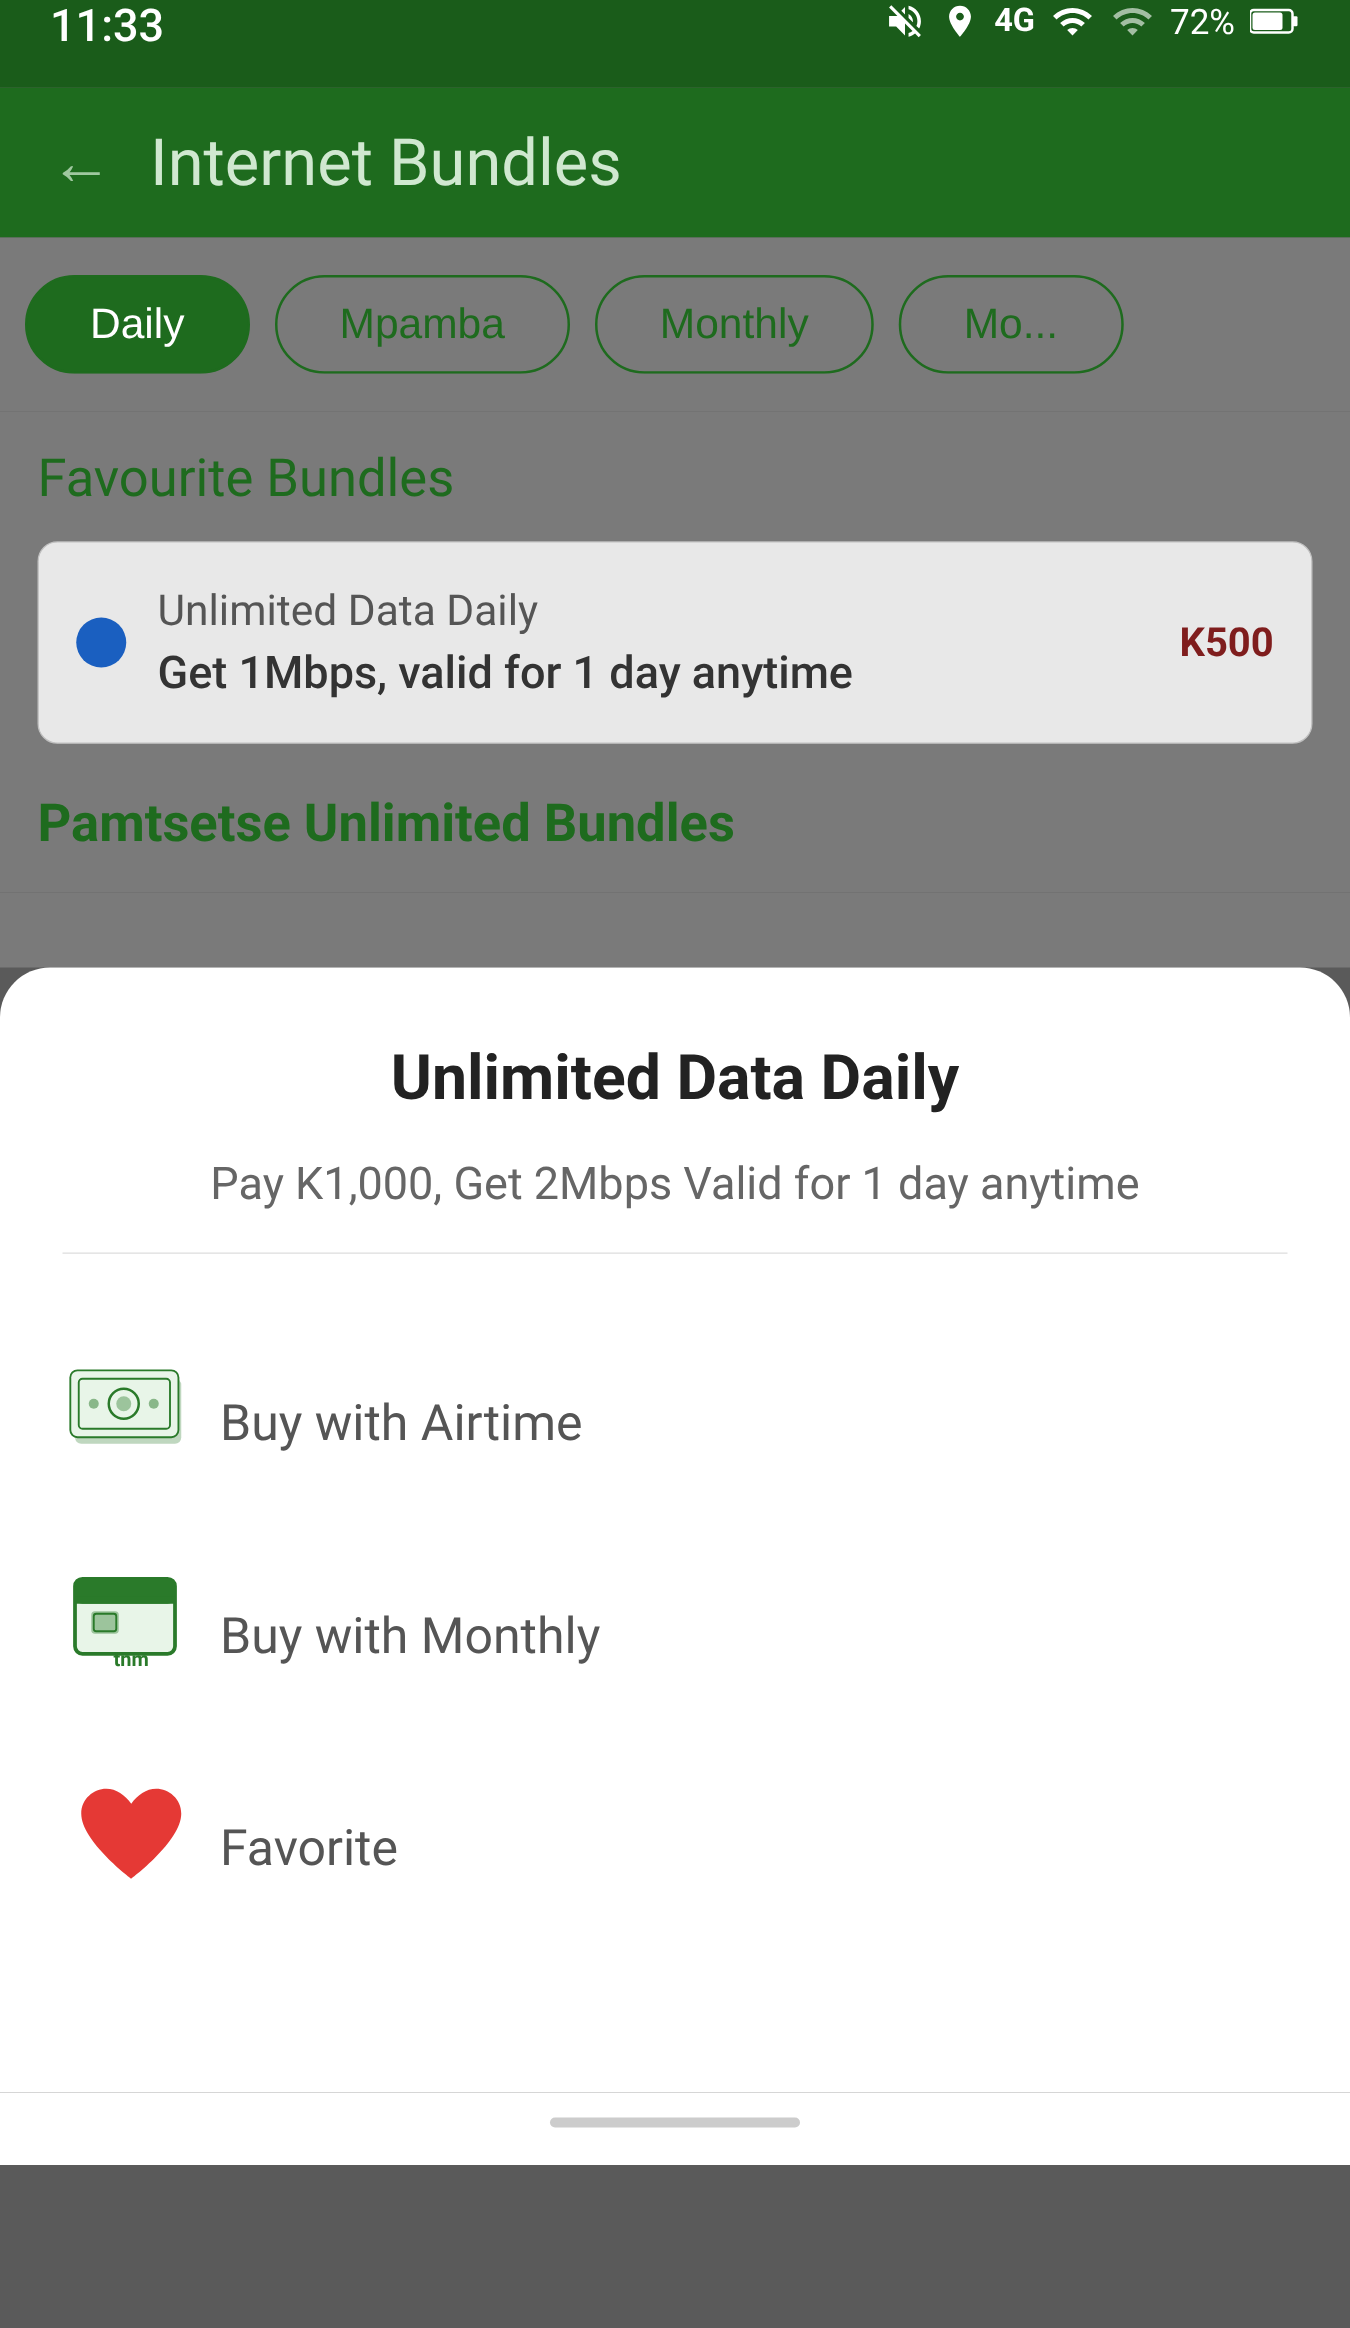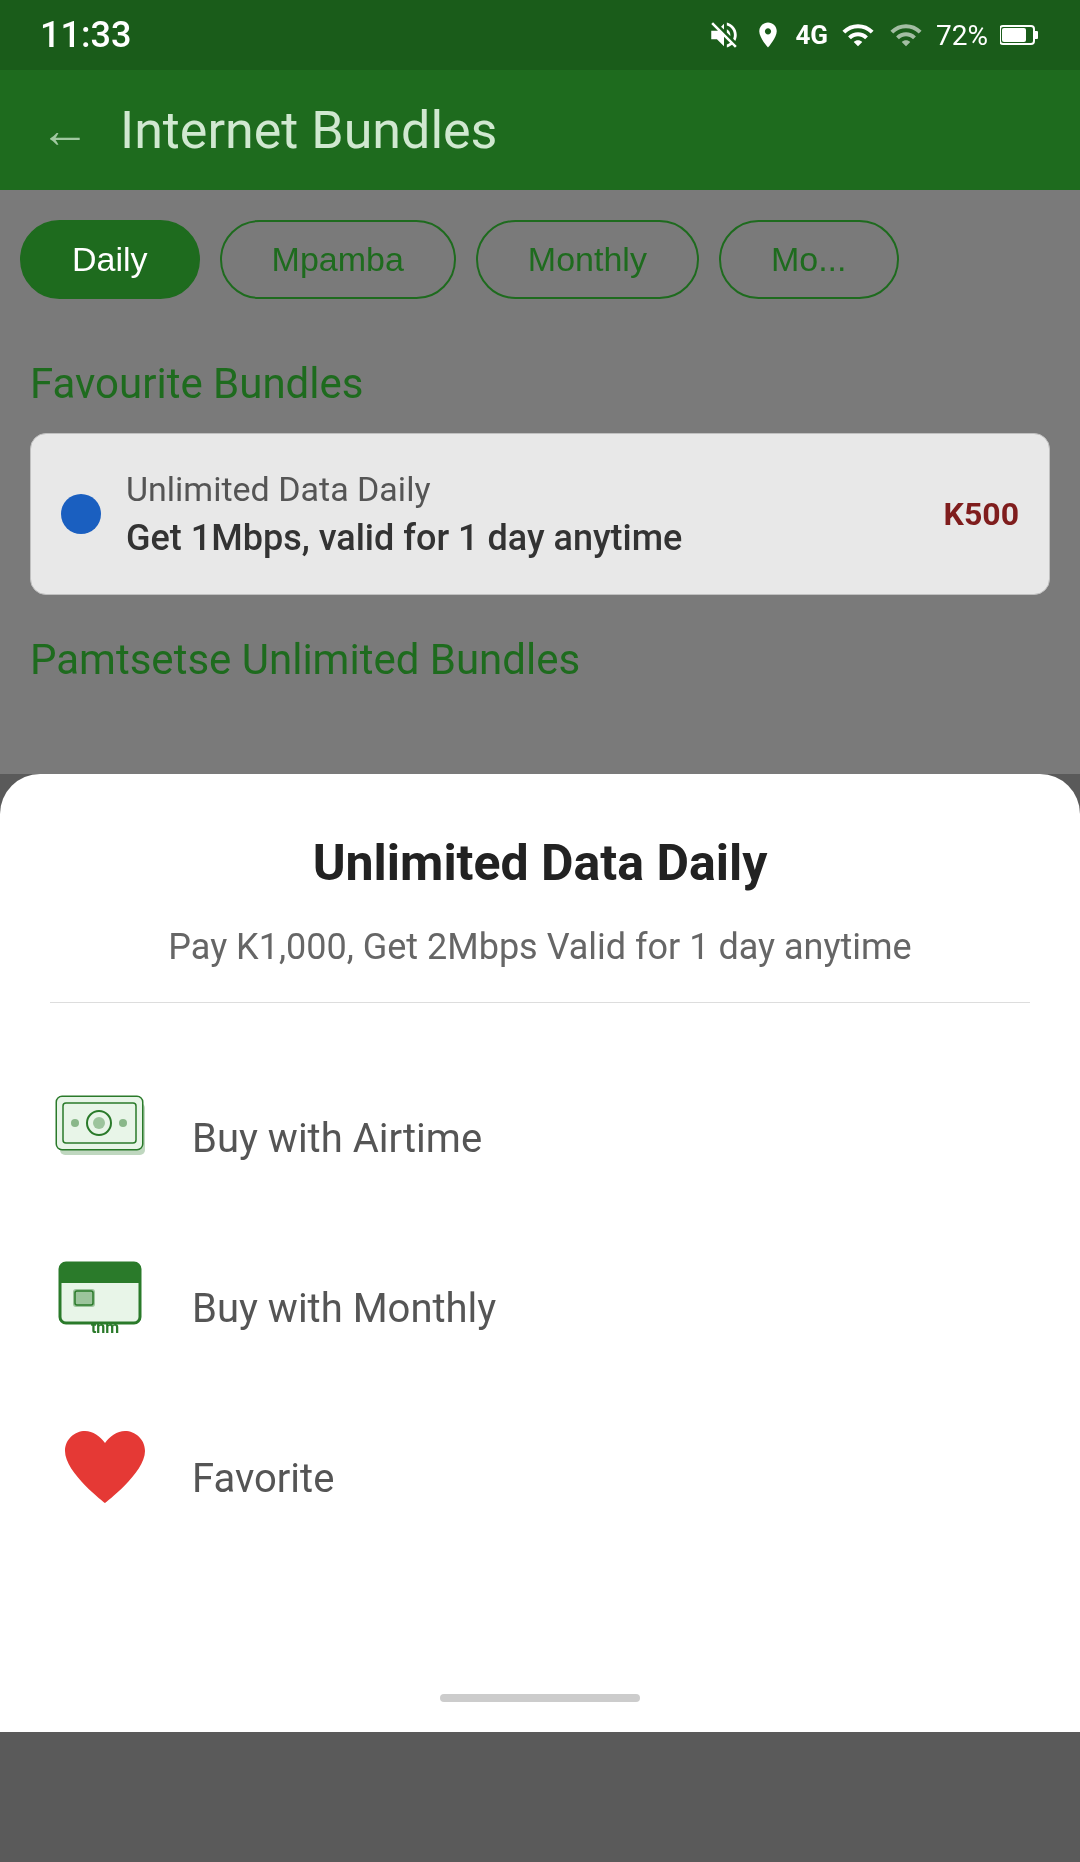--- a/index.html
+++ b/index.html
@@ -11,21 +11,21 @@
       font-family: 'Roboto', Arial, sans-serif;
       background: #5a5a5a;
       overflow-x: hidden;
     }
 
     
     .status-bar {
       background: #1a5c1a;
       height: 70px;
       display: flex;
-      align-items: center;
+      align-items: flex-start;
       justify-content: space-between;
       padding: 0 40px;
     }
     .status-time {
       color: white;
       font-size: 36px;
       font-weight: 500;
     }
     .status-icons {
       display: flex;
@@ -130,21 +130,21 @@
     .bundle-price {
       font-size: 32px;
       font-weight: 700;
       color: #7f1d1d;
       margin-left: 12px;
     }
 
     .section-title-2 {
       color: #1e6b1e;
       font-size: 42px;
-      font-weight: 400;
+      font-weight: 700;
     }
 
     
     .bottom-sheet-backdrop {
       background: #7a7a7a;
       height: 60px;
     }
 
     
     .bottom-sheet {
@@ -170,21 +170,21 @@
     .sheet-divider {
       border: none;
       border-top: 1.5px solid #ddd;
       margin-bottom: 50px;
     }
 
     
     .action-item {
       display: flex;
       align-items: center;
-      gap: 32px;
+      gap: 16px;
       padding: 30px 0;
       cursor: pointer;
     }
     .action-item + .action-item {
       
     }
     .action-icon-wrap {
       width: 110px;
       height: 110px;
       display: flex;

